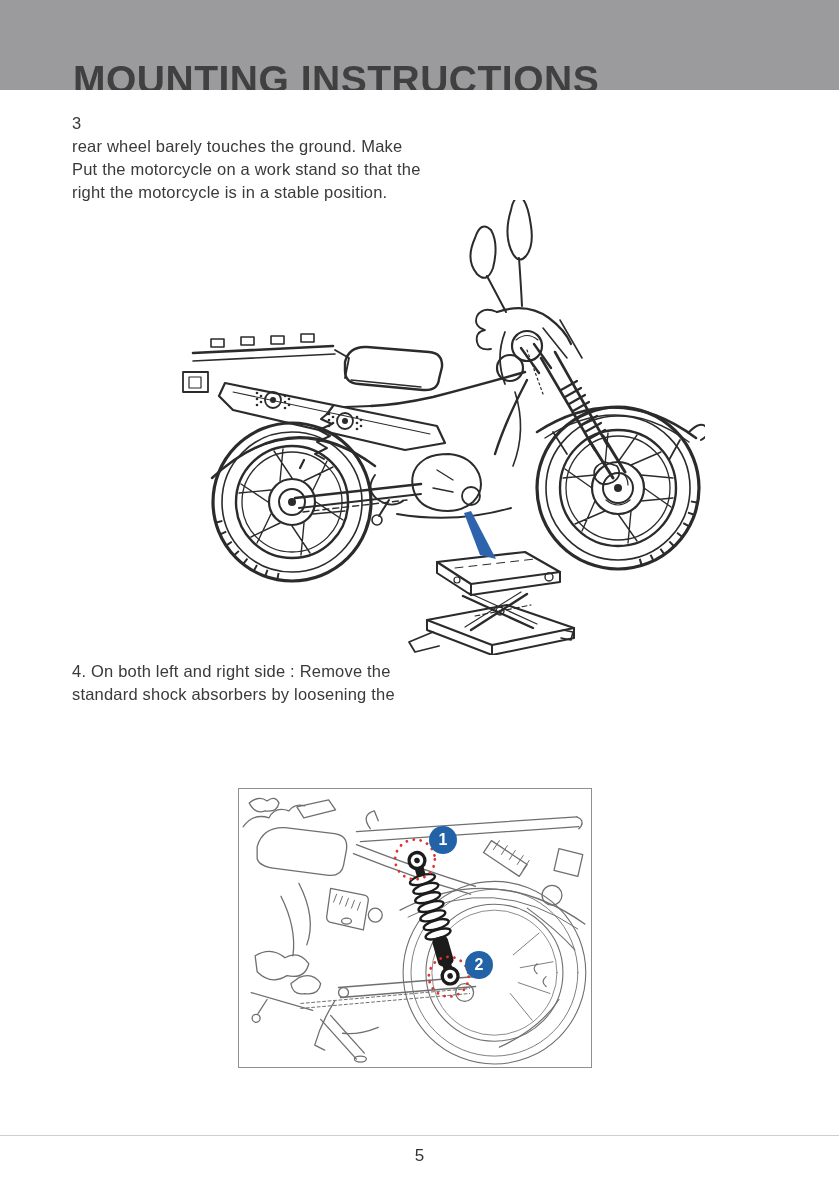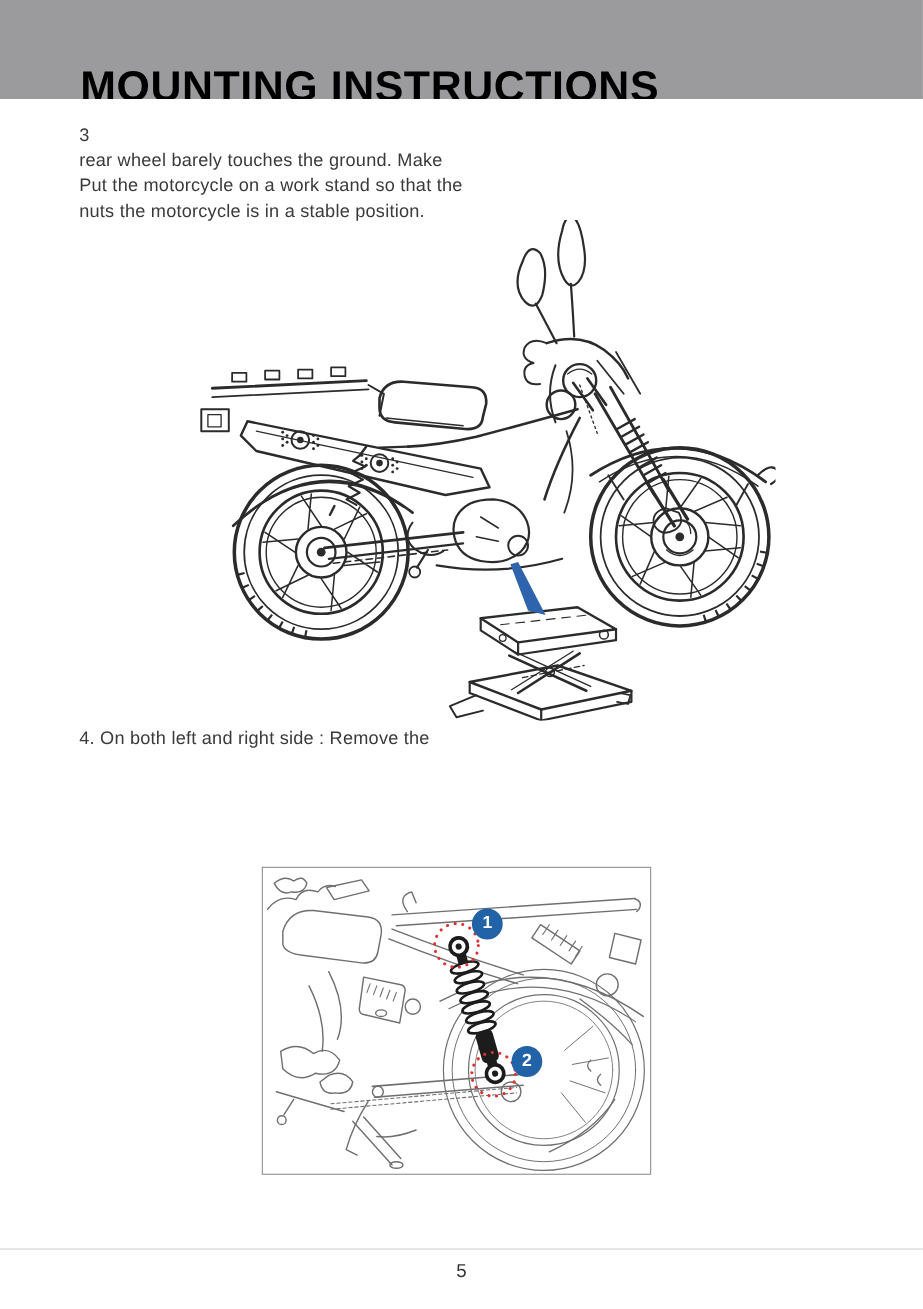--- a/index.html
+++ b/index.html
@@ -6,21 +6,21 @@
   .page {
     position:relative; width:839px; height:1190px; background:#ffffff;
     overflow:hidden; font-family:"Liberation Sans","DejaVu Sans",sans-serif;
   }
   .topbar {
     position:absolute; left:0; top:0; width:839px; height:90px;
     background:#9b9a9c; overflow:hidden;
   }
   .topbar h1 {
     position:absolute; left:73px; top:63px; margin:0;
-    font-size:39px; line-height:33px; font-weight:700; color:#000000;
+    font-size:39px; line-height:33px; font-weight:700; color:#404040;
     letter-spacing:0.5px; white-space:nowrap;
   }
   .step { position:absolute; left:72px; color:#3a3a3a; font-size:16.5px; line-height:23px; letter-spacing:0.2px; }
   .step p { margin:0; }
   .step3 { top:112px; }
   .step4 { top:660px; }
   .fig-main { position:absolute; left:175px; top:200px; width:530px; height:455px; }
   .fig-detail {
     position:absolute; left:238px; top:788px; width:354px; height:280px;
     border:1px solid #8f8f8f; box-sizing:border-box; background:#fff;
@@ -42,21 +42,21 @@
 <div class="page">
 
   <header class="topbar">
     <h1>MOUNTING INSTRUCTIONS</h1>
   </header>
 
   <section class="step step3">
     <p>3</p>
     <p>rear wheel barely touches the ground. Make</p>
     <p>Put the motorcycle on a work stand so that the</p>
-    <p>nuts the motorcycle is in a stable position.</p>
+    <p>right the motorcycle is in a stable position.</p>
   </section>
 
   <figure class="fig-main" style="margin:0;">
     <svg viewBox="0 0 530 455" width="530" height="455">
       <g stroke="#2b2b2b" fill="none" stroke-linecap="round" stroke-linejoin="round">
 
         <g>
           <circle cx="117" cy="302" r="79" stroke-width="3.2"></circle>
           <circle cx="117" cy="302" r="70" stroke-width="1.6"></circle>
           <circle cx="117" cy="302" r="56" stroke-width="2.4"></circle>
@@ -217,20 +217,21 @@
 
         <g>
           <path d="M289,313 L296,311 L321,359 L305,355 Z" fill="#2e63ae" stroke="none"></path>
         </g>
       </g>
     </svg>
   </figure>
 
   <section class="step step4">
     <p>4. On both left and right side : Remove the</p>
+    <p>standard shock absorbers by loosening the</p>
   </section>
 
   <figure class="fig-detail" style="margin:0;">
     <svg viewBox="0 0 354 280" width="352" height="278">
       <g stroke="#6f6f6f" fill="none" stroke-width="1.3" stroke-linecap="round" stroke-linejoin="round">
 
         <g>
           <path d="M18,58 q6,-20 28,-19 l50,6 q14,2 12,16 l-3,16 q-2,11 -15,10 l-54,-7 q-16,-2 -18,-10 z"></path>
           <path d="M4,38 q10,-14 26,-9 q6,-12 20,-7 q6,-8 16,-5"></path>
           <path d="M58,18 l32,-7 l7,10 l-32,8 z"></path>

